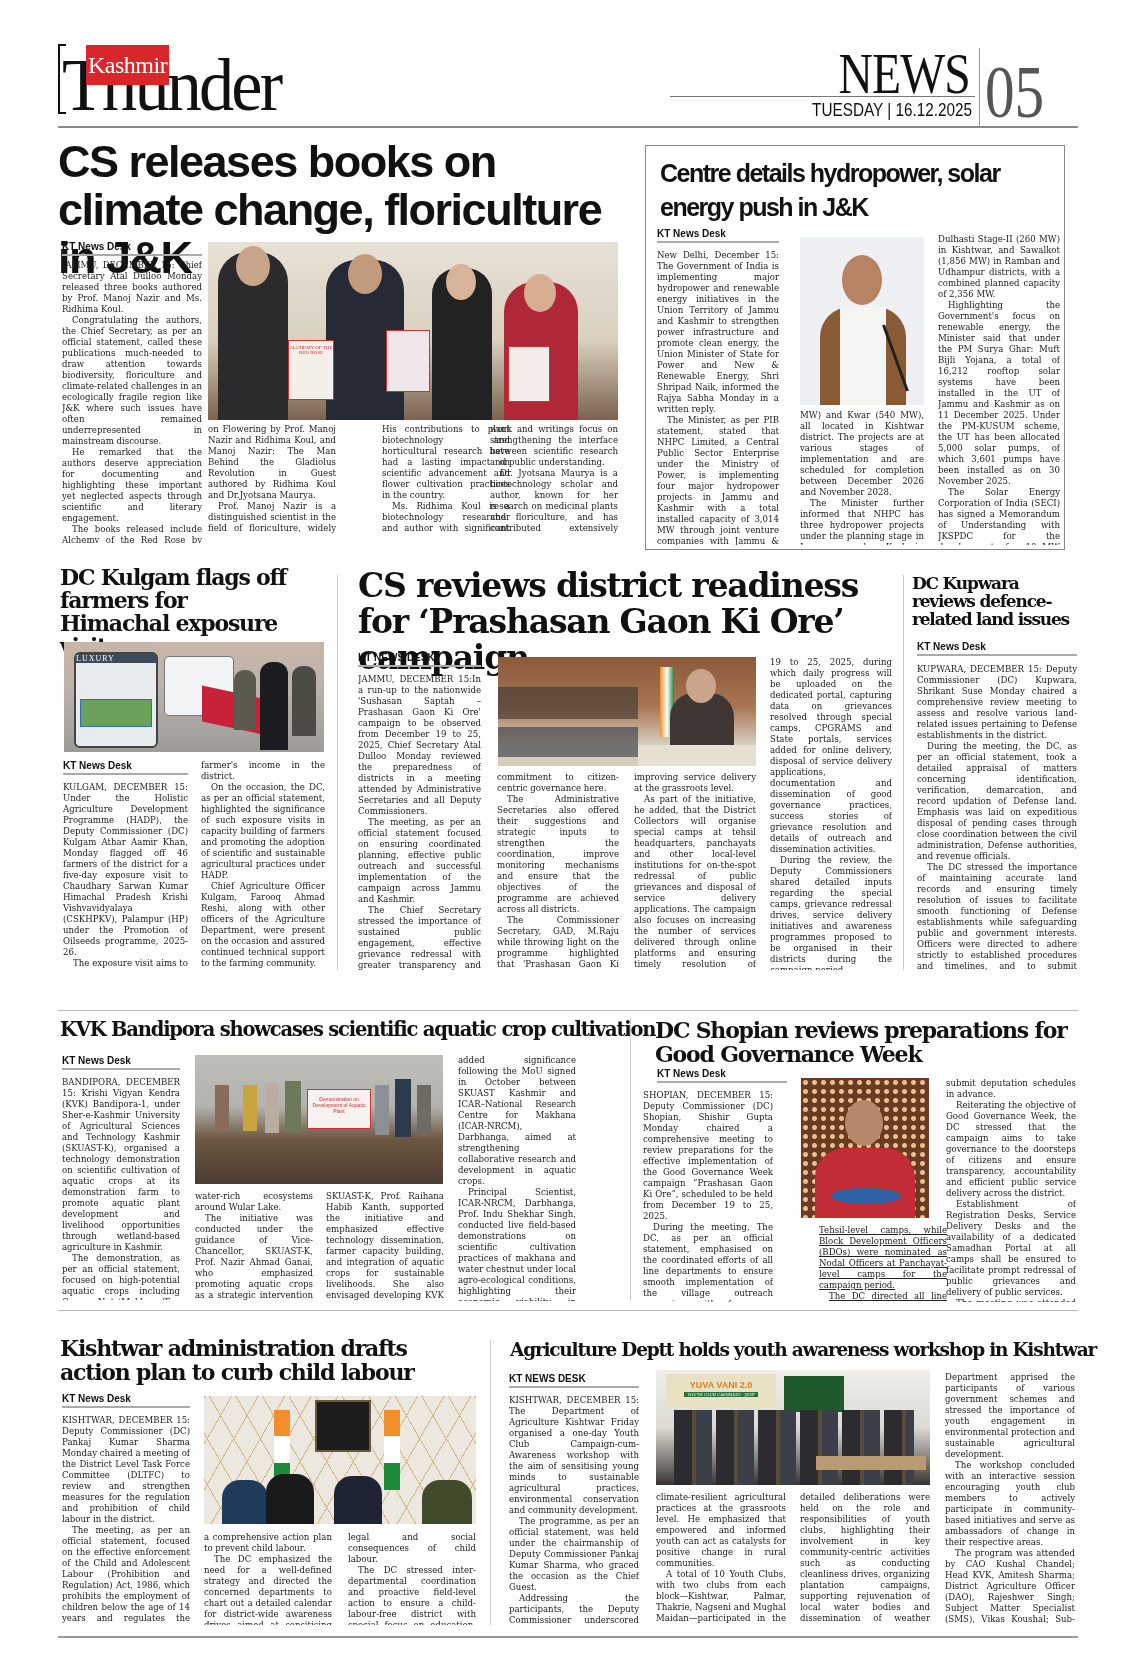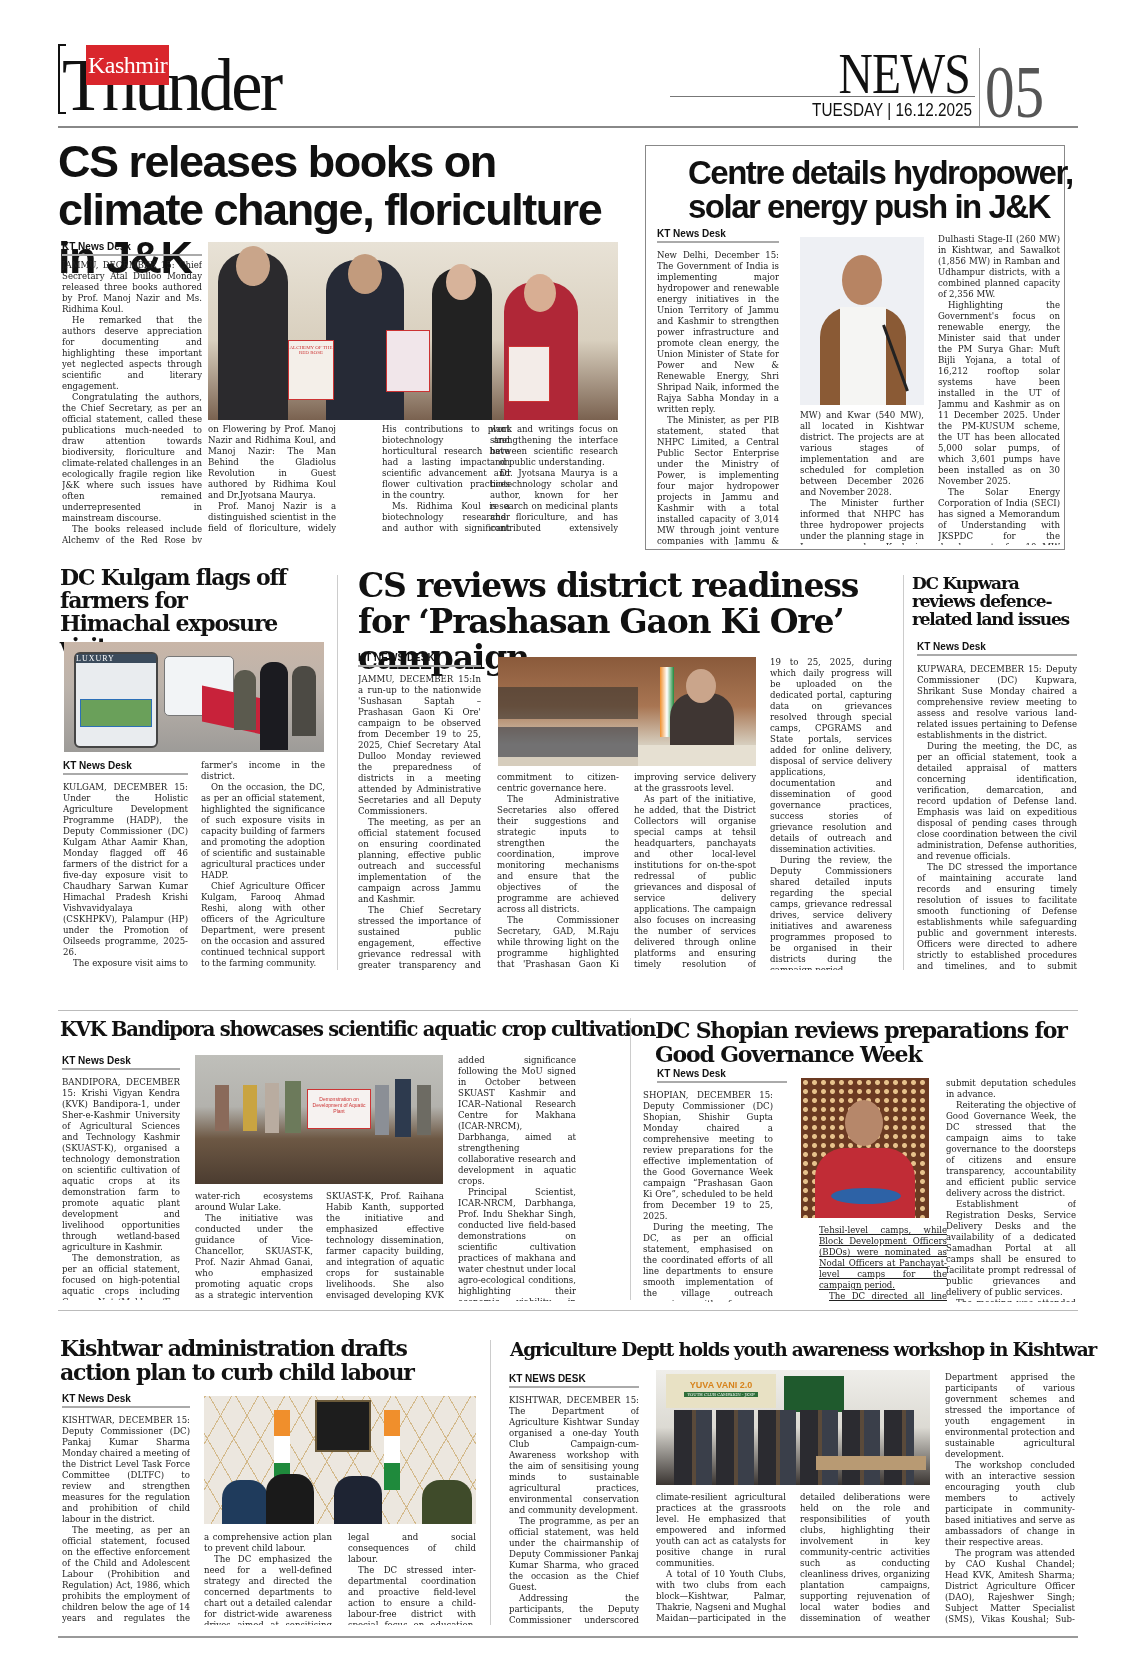--- a/index.html
+++ b/index.html
@@ -35,22 +35,22 @@
 <div class="abs news-rule"></div>
 <div class="abs date">TUESDAY | 16.12.2025</div>
 <div class="abs page-vrule"></div>
 <div class="abs page-num">05</div>
 <div class="abs top-rule"></div>
 
 <div class="abs hl" style="left:58px;top:138px;width:570px;font-size:45px;line-height:48px;">CS releases books on climate change, floriculture in J&amp;K</div>
 <div class="abs desk" style="left:62px;top:241px;width:140px;">KT News Desk</div>
 <div class="abs txt" style="left:62px;top:260px;width:140px;height:283px;">
   <p class="first">JAMMU, DECEMBER 15: Chief Secretary Atal Dulloo Monday released three books authored by Prof. Manoj Nazir and Ms. Ridhima Koul.</p>
+  <p>Congratulating the authors, the Chief Secretary, as per an official statement, called these publications much-needed to draw attention towards biodiversity, floriculture and climate-related challenges in an ecologically fragile region like J&amp;K where such issues have often remained underrepresented in mainstream discourse.</p>
   <p>He remarked that the authors deserve appreciation for documenting and highlighting these important yet neglected aspects through scientific and literary engagement.</p>
-  <p>Congratulating the authors, the Chief Secretary, as per an official statement, called these publications much-needed to draw attention towards biodiversity, floriculture and climate-related challenges in an ecologically fragile region like J&amp;K where such issues have often remained underrepresented in mainstream discourse.</p>
   <p>The books released include Alchemy of the Red Rose by Prof. Manoj Nazir and Ridhima Koul, The Impact of Climate Change</p>
 </div>
 <div class="abs photo" style="left:208px;top:242px;width:410px;height:178px;background:linear-gradient(180deg,#e8e2d6 0%,#d9d0bf 55%,#7a6250 100%);">
   <div style="position:absolute;left:10px;top:10px;width:70px;height:168px;background:#2b2a2d;border-radius:30px 30px 0 0"></div>
   <div style="position:absolute;left:28px;top:4px;width:34px;height:40px;background:#c9a58a;border-radius:50%"></div>
   <div style="position:absolute;left:118px;top:18px;width:78px;height:160px;background:#262a36;border-radius:30px 30px 0 0"></div>
   <div style="position:absolute;left:140px;top:12px;width:34px;height:40px;background:#c29b7d;border-radius:50%"></div>
   <div style="position:absolute;left:224px;top:26px;width:60px;height:152px;background:#222;border-radius:26px 26px 0 0"></div>
   <div style="position:absolute;left:238px;top:22px;width:30px;height:36px;background:#d7b39a;border-radius:50%"></div>
   <div style="position:absolute;left:296px;top:40px;width:74px;height:138px;background:#b02737;border-radius:30px 30px 0 0"></div>
@@ -68,21 +68,21 @@
 <div class="abs txt" style="left:350px;top:424px;width:128px;height:110px;margin-left:32px;">
   <p class="first">His contributions to plant biotechnology and horticultural research have had a lasting impact on scientific advancement and flower cultivation practices in the country.</p>
   <p>Ms. Ridhima Koul is a biotechnology researcher and author with significant research experience in floriculture and plant sciences. Her academic</p>
 </div>
 <div class="abs txt" style="left:490px;top:424px;width:128px;height:110px;">
   <p class="first">work and writings focus on strengthening the interface between scientific research and public understanding.</p>
   <p>Dr. Jyotsana Maurya is a biotechnology scholar and author, known for her research on medicinal plants and floriculture, and has contributed extensively through scientific publications and books.</p>
 </div>
 
 <div class="abs box" style="left:645px;top:145px;width:420px;height:405px;"></div>
-<div class="abs hl" style="left:688px;top:156px;width:400px;font-size:33px;line-height:34px;">Centre details hydropower, solar energy push in J&amp;K</div>
+<div class="abs hl" style="left:660px;top:156px;width:400px;font-size:25px;line-height:34px;">Centre details hydropower, solar energy push in J&amp;K</div>
 <div class="abs desk" style="left:657px;top:228px;width:122px;">KT News Desk</div>
 <div class="abs txt" style="left:657px;top:250px;width:122px;height:295px;">
   <p class="first">New Delhi, December 15: The Government of India is implementing major hydropower and renewable energy initiatives in the Union Territory of Jammu and Kashmir to strengthen power infrastructure and promote clean energy, the Union Minister of State for Power and New &amp; Renewable Energy, Shri Shripad Naik, informed the Rajya Sabha Monday in a written reply.</p>
   <p>The Minister, as per PIB statement, stated that NHPC Limited, a Central Public Sector Enterprise under the Ministry of Power, is implementing four major hydropower projects in Jammu and Kashmir with a total installed capacity of 3,014 MW through joint venture companies with Jammu &amp; Kashmir State Power Development Corporation (JKSPDC). These projects include Ratle (850 MW), Pakal Dul (1000 MW), Kiru (624</p>
 </div>
 <div class="abs photo" style="left:800px;top:237px;width:124px;height:168px;background:#eef0f4;">
   <div style="position:absolute;left:20px;top:70px;width:86px;height:98px;background:#8a5a35;border-radius:30px 30px 0 0"></div>
   <div style="position:absolute;left:40px;top:70px;width:46px;height:98px;background:#f5f5f3"></div>
   <div style="position:absolute;left:42px;top:18px;width:40px;height:50px;background:#b78463;border-radius:50%"></div>
   <div style="position:absolute;left:94px;top:86px;width:3px;height:70px;background:#222;transform:rotate(-20deg)"></div>
@@ -247,21 +247,21 @@
 </div>
 <div class="abs txt" style="left:348px;top:1532px;width:128px;height:93px;">
   <p class="first">legal and social consequences of child labour.</p>
   <p>The DC stressed inter-departmental coordination and proactive field-level action to ensure a child-labour-free district with special focus on education, rehabilitation and community participation.</p>
 </div>
 <div class="abs vrule" style="left:490px;top:1340px;height:285px;"></div>
 
 <div class="abs hl-serif" style="left:510px;top:1338px;width:570px;font-size:18.5px;line-height:24px;white-space:nowrap;">Agriculture Deptt holds youth awareness workshop in Kishtwar</div>
 <div class="abs desk" style="left:509px;top:1373px;width:130px;">KT NEWS DESK</div>
 <div class="abs txt" style="left:509px;top:1395px;width:130px;height:230px;">
-  <p class="first">KISHTWAR, DECEMBER 15: The Department of Agriculture Kishtwar Sunday organised a one-day Youth Club Campaign-cum-Awareness workshop with the aim of sensitising young minds to sustainable agricultural practices, environmental conservation and community development.</p>
+  <p class="first">KISHTWAR, DECEMBER 15: The Department of Agriculture Kishtwar Friday organised a one-day Youth Club Campaign-cum-Awareness workshop with the aim of sensitising young minds to sustainable agricultural practices, environmental conservation and community development.</p>
   <p>The programme, as per an official statement, was held under the chairmanship of Deputy Commissioner Pankaj Kumar Sharma, who graced the occasion as the Chief Guest.</p>
   <p>Addressing the participants, the Deputy Commissioner underscored the pivotal role of youth in fostering cleanliness, environmental protection and the adoption of</p>
 </div>
 <div class="abs photo" style="left:656px;top:1370px;width:274px;height:115px;background:linear-gradient(180deg,#efeeea 0%,#dcdad3 50%,#3a3532 100%);">
   <div style="position:absolute;left:10px;top:4px;width:110px;height:34px;background:#e8e1c4">
     <div style="color:#d7831c;font-weight:bold;font-size:9px;text-align:center;padding-top:6px;font-family:'Liberation Sans',sans-serif">YUVA VANI 2.0</div>
     <div style="background:#2f6e3a;color:#fff;font-size:4px;text-align:center;margin:2px 18px">YOUTH CLUB CAMPAIGN - JKSP</div>
   </div>
   <div style="position:absolute;left:128px;top:6px;width:60px;height:36px;background:#1f5a2d"></div>
   <div style="position:absolute;left:18px;top:40px;width:240px;height:75px;background:repeating-linear-gradient(90deg,#2b2b30 0 18px,#5a4a3a 18px 22px,#3a3f4a 22px 38px,transparent 38px 42px)"></div>

